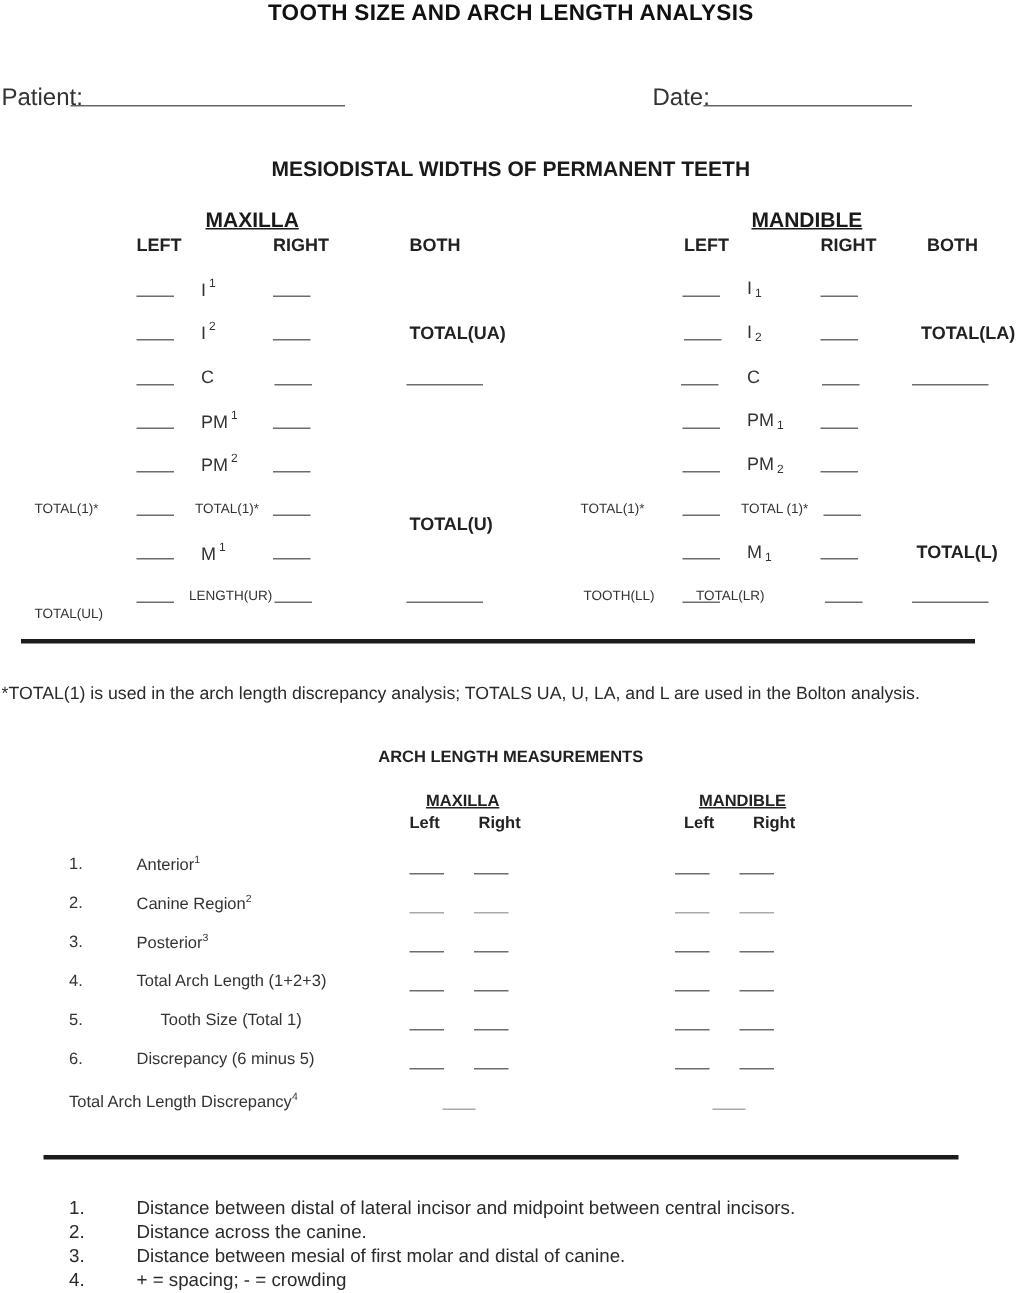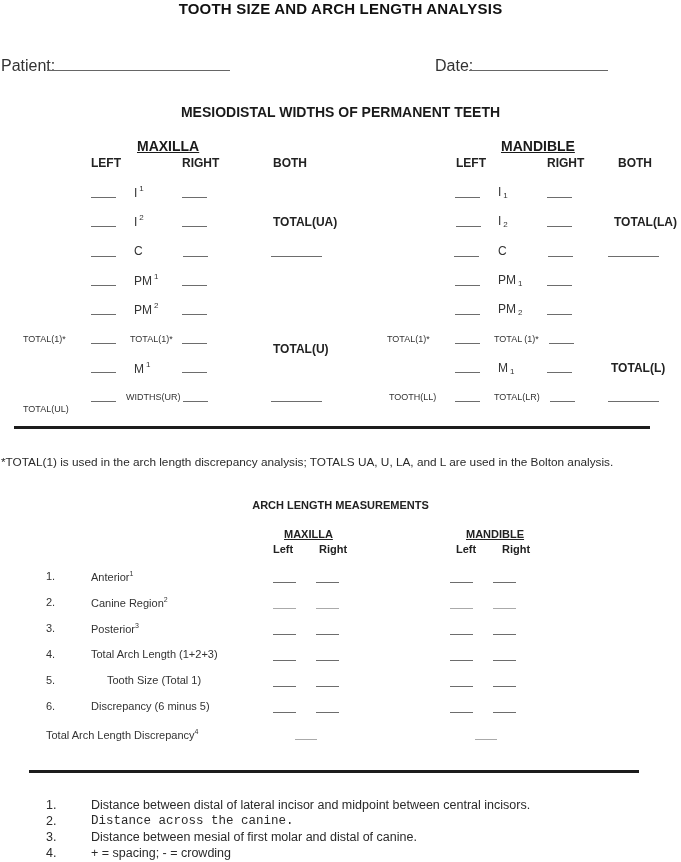--- a/index.html
+++ b/index.html
@@ -44,21 +44,21 @@
 
   <div class="abs tooth" style="left:134px;top:184px;"><span>I</span><sup>1</sup></div>
   <div class="abs tooth" style="left:134px;top:213px;"><span>I</span><sup>2</sup></div>
   <div class="abs tooth" style="left:134px;top:244px;"><span>C</span></div>
   <div class="abs tooth" style="left:134px;top:272px;"><span>PM</span><sup>1</sup></div>
   <div class="abs tooth" style="left:134px;top:301px;"><span>PM</span><sup>2</sup></div>
   <div class="abs sm" style="left:130px;top:334px;">TOTAL(1)*</div>
   <div class="abs sm" style="left:23px;top:334px;">TOTAL(1)*</div>
   <div class="abs tooth" style="left:134px;top:360px;"><span>M</span><sup>1</sup></div>
   <div class="abs sm" style="left:23px;top:404px;">TOTAL(UL)</div>
-  <div class="abs sm" style="left:126px;top:392px;">WIDTHS(UR)</div>
+  <div class="abs sm" style="left:126px;top:392px;">LENGTH(UR)</div>
 
   <div class="abs bold12" style="left:273px;top:215px;">TOTAL(UA)</div>
   <div class="abs bold12" style="left:273px;top:342px;">TOTAL(U)</div>
 
   <div class="blank" style="left:91px;top:197px;width:25px;"></div>
   <div class="blank" style="left:91px;top:226px;width:25px;"></div>
   <div class="blank" style="left:91px;top:256px;width:25px;"></div>
   <div class="blank" style="left:91px;top:285px;width:25px;"></div>
   <div class="blank" style="left:91px;top:314px;width:25px;"></div>
   <div class="blank" style="left:91px;top:343px;width:25px;"></div>
@@ -86,21 +86,21 @@
 
   <div class="abs tooth" style="left:498px;top:185px;"><span>I</span><sub>1</sub></div>
   <div class="abs tooth" style="left:498px;top:214px;"><span>I</span><sub>2</sub></div>
   <div class="abs tooth" style="left:498px;top:244px;"><span>C</span></div>
   <div class="abs tooth" style="left:498px;top:273px;"><span>PM</span><sub>1</sub></div>
   <div class="abs tooth" style="left:498px;top:302px;"><span>PM</span><sub>2</sub></div>
   <div class="abs sm" style="left:387px;top:334px;">TOTAL(1)*</div>
   <div class="abs sm" style="left:494px;top:334px;">TOTAL (1)*</div>
   <div class="abs tooth" style="left:498px;top:361px;"><span>M</span><sub>1</sub></div>
   <div class="abs sm" style="left:389px;top:392px;">TOOTH(LL)</div>
-  <div class="abs sm" style="left:494px;top:392px;">TOTAL(LR)</div>
+  <div class="abs sm" style="left:464px;top:392px;">TOTAL(LR)</div>
 
   <div class="abs bold12" style="left:614px;top:215px;">TOTAL(LA)</div>
   <div class="abs bold12" style="left:611px;top:361px;">TOTAL(L)</div>
 
   <div class="blank" style="left:455px;top:197px;width:25px;"></div>
   <div class="blank" style="left:456px;top:226px;width:25px;"></div>
   <div class="blank" style="left:454px;top:256px;width:25px;"></div>
   <div class="blank" style="left:455px;top:285px;width:25px;"></div>
   <div class="blank" style="left:455px;top:314px;width:25px;"></div>
   <div class="blank" style="left:455px;top:343px;width:25px;"></div>
@@ -176,18 +176,18 @@
 <div class="abs al-lbl" style="left:46px;top:728px;"><span>Total Arch Length Discrepancy</span><sup>4</sup></div>
 <div class="blank" style="left:295px;top:739px;width:22px;border-top-color:#aaa;"></div>
 <div class="blank" style="left:475px;top:739px;width:22px;border-top-color:#aaa;"></div>
 
 <div class="rule" style="left:29px;top:770px;width:610px;"></div>
 
 <div id="notes">
     <div class="abs fn" style="left: 46px; top: 798px;">1.</div>
     <div class="abs fn" style="left: 91px; top: 798px;">Distance between distal of lateral incisor and midpoint between central incisors.</div>
     <div class="abs fn" style="left: 46px; top: 814px;">2.</div>
-    <div class="abs fn" style="left: 91px; top: 814px; font-family: Liberation Mono, monospace;">Distance across the canine.</div>
+    <div class="abs fn" style="left: 91px; top: 814px;">Distance across the canine.</div>
     <div class="abs fn" style="left: 46px; top: 830px;">3.</div>
     <div class="abs fn" style="left: 91px; top: 830px;">Distance between mesial of first molar and distal of canine.</div>
     <div class="abs fn" style="left: 46px; top: 846px;">4.</div>
     <div class="abs fn" style="left: 91px; top: 846px;">+ = spacing; - = crowding</div>
   </div>
 
 </body></html>

